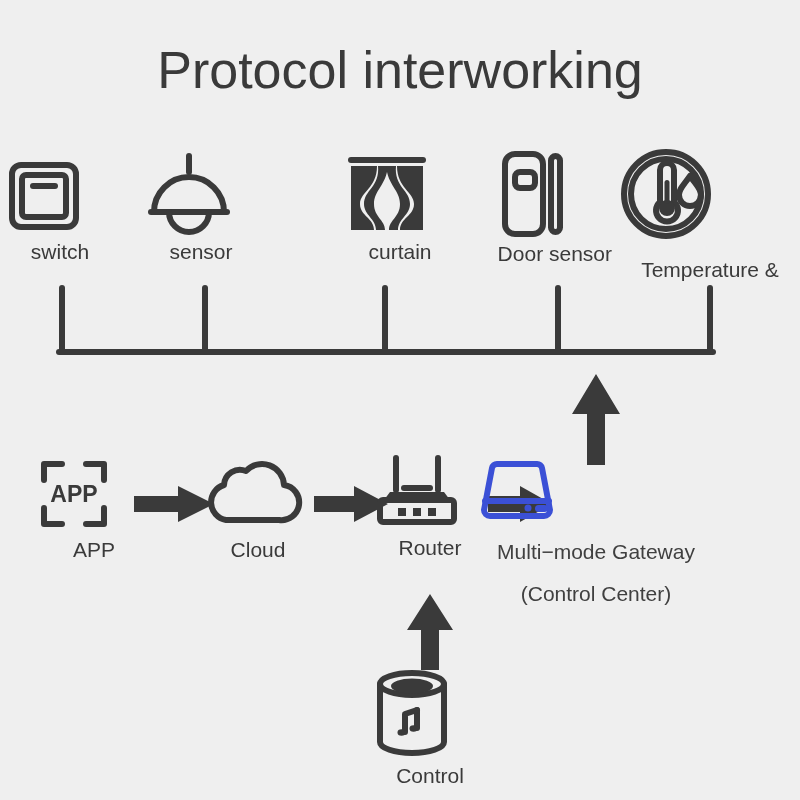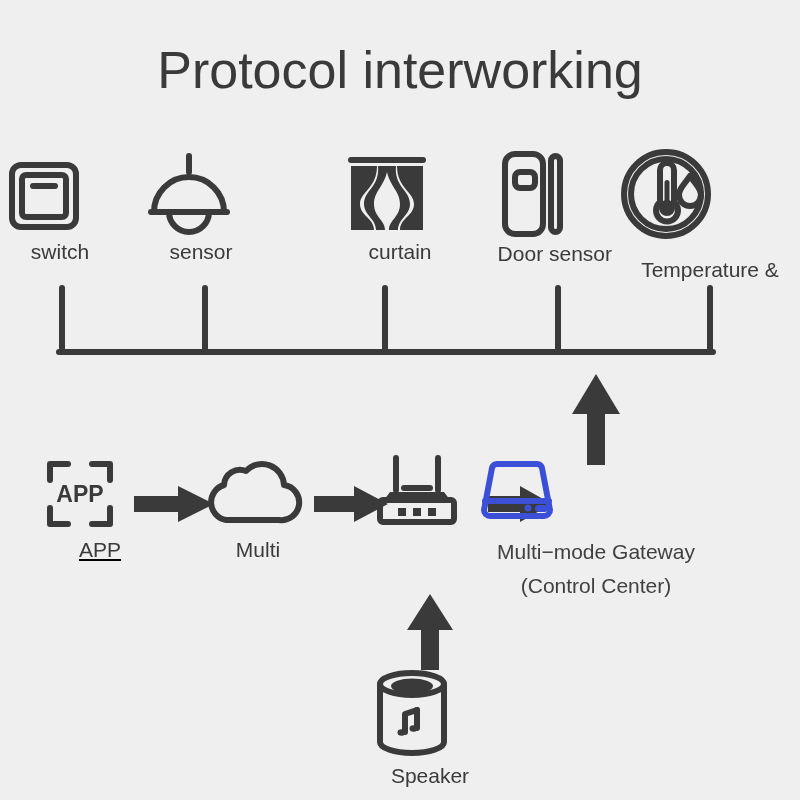--- a/index.html
+++ b/index.html
@@ -157,21 +157,21 @@
       <line x1="59" y1="72" x2="713" y2="72" class="stroke-dark" stroke-width="7" stroke-linecap="butt"></line>
     </svg>
   </div>
 
   <div class="arrow" style="left:566px; top:372px;">
     <svg width="60" height="95" viewBox="0 0 60 95">
       <path d="M30 2 L54 42 L39 42 L39 93 L21 93 L21 42 L6 42 Z" class="fill-dark"></path>
     </svg>
   </div>
 
-  <div class="node" style="left:44px; top:458px; width:112px;text-decoration:underline;">
+  <div class="node" style="left:38px; top:458px; width:112px;">
     <span class="node-icon">
       <svg width="72" height="72" viewBox="0 0 72 72">
         <path d="M6 22 V6 H24" class="stroke-dark" stroke-width="6" stroke-linecap="butt"></path>
         <path d="M48 6 H66 V22" class="stroke-dark" stroke-width="6" stroke-linecap="butt"></path>
         <path d="M66 50 V66 H48" class="stroke-dark" stroke-width="6" stroke-linecap="butt"></path>
         <path d="M24 66 H6 V50" class="stroke-dark" stroke-width="6" stroke-linecap="butt"></path>
         <text id="app-text" x="36" y="44" text-anchor="middle">APP</text>
       </svg>
     </span>
     <div class="node-label" style="margin-top:8px;">APP</div>
@@ -182,21 +182,21 @@
       <path d="M2 12 L46 12 L46 2 L82 20 L46 38 L46 28 L2 28 Z" class="fill-dark"></path>
     </svg>
   </div>
 
   <div class="node" style="left:202px; top:458px; width:112px;">
     <span class="node-icon">
       <svg width="96" height="70" viewBox="0 0 96 70">
         <path d="M24 62 a18 18 0 0 1 -2 -35 a16 16 0 0 1 22 -14 a22 22 0 0 1 38 14 a17 17 0 0 1 -5 35 z" class="stroke-dark" stroke-width="6"></path>
       </svg>
     </span>
-    <div class="node-label" style="margin-top:10px;">Multi</div>
+    <div class="node-label" style="margin-top:10px;">Cloud</div>
   </div>
 
   <div class="arrow" style="left:312px; top:484px;">
     <svg width="78" height="40" viewBox="0 0 78 40">
       <path d="M2 12 L42 12 L42 2 L76 20 L42 38 L42 28 L2 28 Z" class="fill-dark"></path>
     </svg>
   </div>
 
   <div class="node" style="left:374px; top:454px; width:112px;">
     <span class="node-icon">
@@ -204,55 +204,56 @@
         <line x1="22" y1="4" x2="22" y2="36" class="stroke-dark" stroke-width="6" stroke-linecap="butt"></line>
         <line x1="64" y1="4" x2="64" y2="36" class="stroke-dark" stroke-width="6" stroke-linecap="butt"></line>
         <line x1="30" y1="34" x2="56" y2="34" class="stroke-dark" stroke-width="6" stroke-linecap="butt"></line>
         <path d="M10 46 L16 38 L70 38 L76 46 Z" class="fill-dark"></path>
         <rect x="6" y="46" width="74" height="22" rx="3" class="stroke-dark" stroke-width="6"></rect>
         <rect x="24" y="54" width="8" height="8" class="fill-dark"></rect>
         <rect x="39" y="54" width="8" height="8" class="fill-dark"></rect>
         <rect x="54" y="54" width="8" height="8" class="fill-dark"></rect>
       </svg>
     </span>
+    <div class="node-label" style="margin-top:6px;">Router</div>
   </div>
 
   <div class="arrow" style="left:486px; top:484px;">
     <svg width="68" height="40" viewBox="0 0 68 40">
       <path d="M2 12 L34 12 L34 2 L66 20 L34 38 L34 28 L2 28 Z" class="fill-dark"></path>
     </svg>
   </div>
 
   <div class="node" style="left:474px; top:460px; width:244px;">
     <span class="node-icon">
       <svg width="86" height="74" viewBox="0 0 86 74">
         <path d="M18 8 a5 5 0 0 1 5 -4 h40 a5 5 0 0 1 5 4 L76 50 a6 6 0 0 1 -6 6 h-54 a6 6 0 0 1 -6 -6 Z" class="stroke-blue" stroke-width="6"></path>
         <line x1="11" y1="41" x2="75" y2="41" class="stroke-blue" stroke-width="6"></line>
         <circle cx="54" cy="48" r="3.5" class="fill-blue"></circle>
         <rect x="61" y="45" width="13" height="7" rx="3.5" class="fill-blue"></rect>
       </svg>
     </span>
     <div class="node-label label-blue" style="margin-top:6px;">Multi−mode Gateway</div>
-    <div class="node-label label-blue" style="margin-top:10px;">(Control Center)</div>
+    <div class="node-label label-blue" style="margin-top:18px;">(Control Center)</div>
   </div>
 
   <div class="arrow" style="left:403px; top:592px;">
     <svg width="54" height="80" viewBox="0 0 54 80">
       <path d="M27 2 L50 38 L36 38 L36 78 L18 78 L18 38 L4 38 Z" class="fill-dark"></path>
     </svg>
   </div>
 
   <div class="node" style="left:370px; top:668px; width:120px;">
     <span class="node-icon">
       <svg width="84" height="92" viewBox="0 0 84 92">
         <path d="M10 16 V74 a32 11 0 0 0 64 0 V16" class="stroke-dark" stroke-width="4"></path>
         <ellipse cx="42" cy="16" rx="32" ry="11" class="stroke-dark" stroke-width="4"></ellipse>
         <ellipse cx="42" cy="18" rx="21" ry="7.5" class="fill-dark"></ellipse>
         <path d="M47 42 L47 60" class="stroke-dark" stroke-width="3.5"></path>
         <path d="M47 42 L35 46 L35 64" class="stroke-dark" stroke-width="3.5"></path>
         <ellipse cx="43.5" cy="60.5" rx="4" ry="3.2" class="fill-dark"></ellipse>
         <ellipse cx="31.5" cy="64.5" rx="4" ry="3.2" class="fill-dark"></ellipse>
       </svg>
     </span>
-    <div class="node-label" style="margin-top:4px;">Speaker</div>
+    <div class="node-label" style="margin-top:4px;">Control</div>
   </div>
 
 </div>
 
 </body></html>

